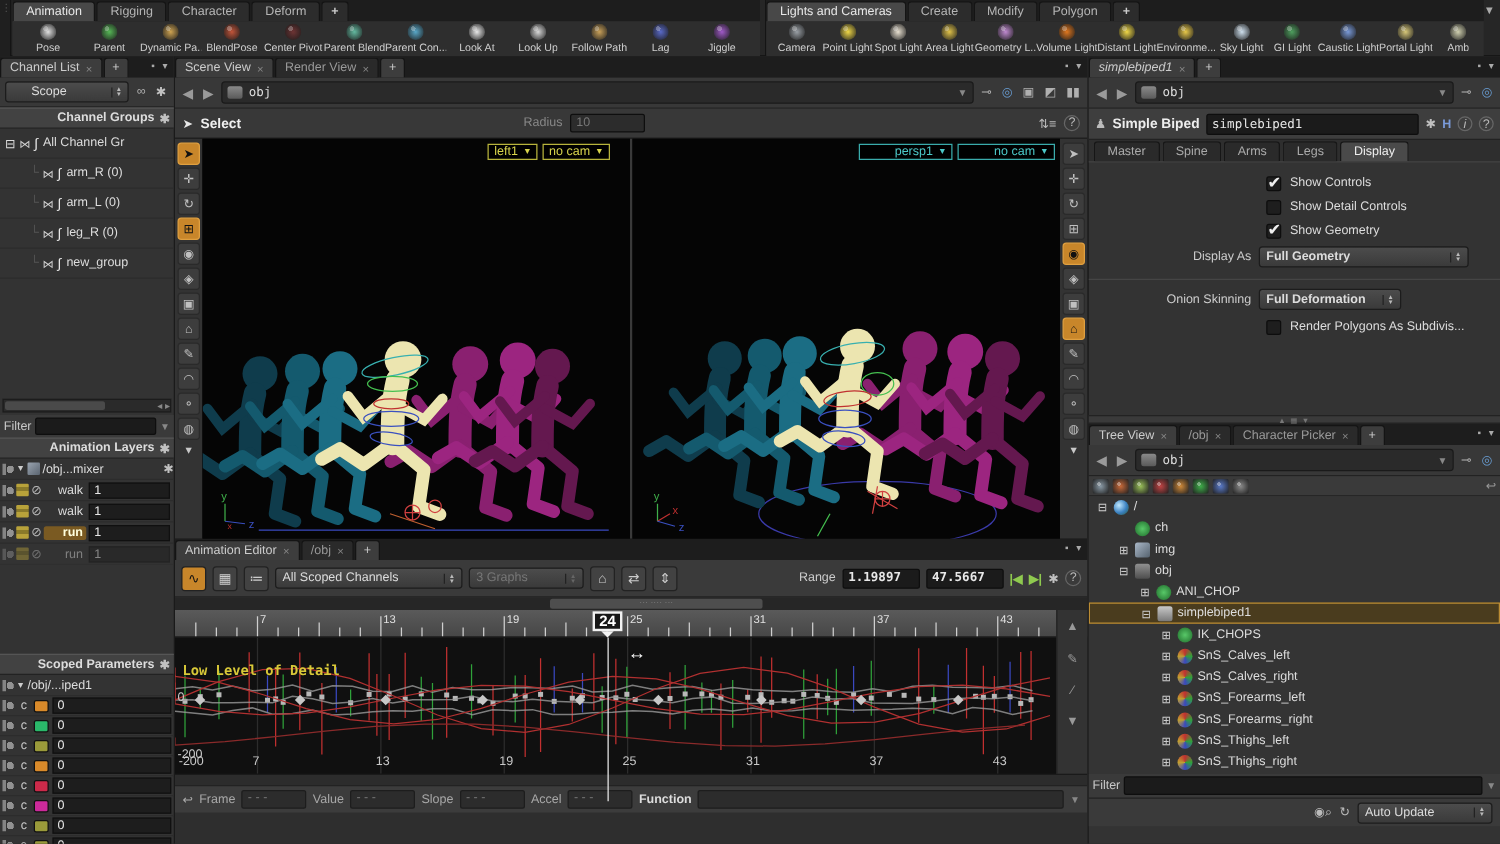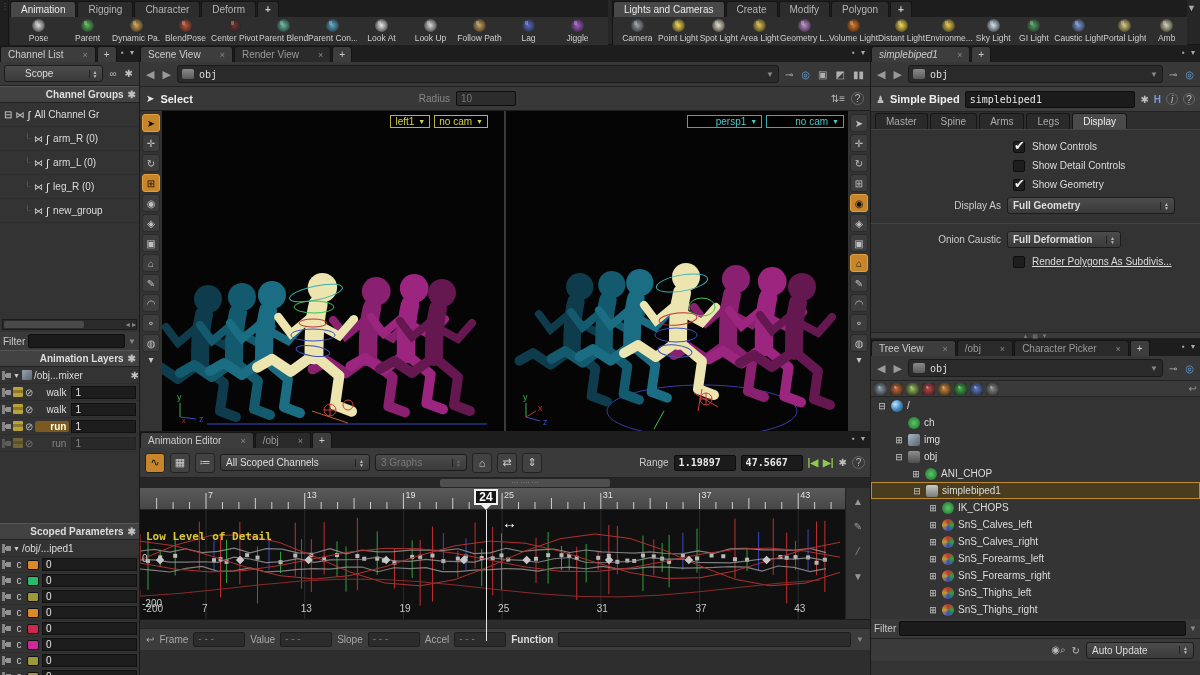--- a/index.html
+++ b/index.html
@@ -18,21 +18,21 @@
   .tab.plus { padding:2px 7px; font-weight:bold; color:#ccc; }
   .toolrow { display:flex; height:28px; background:#2e2e2e; padding-left:4px; }
   .tool { width:49px; display:flex; flex-direction:column; align-items:center; justify-content:center; cursor:default; }
   .ticon { width:13px; height:13px; border-radius:50%; margin-bottom:1px; }
   .tlabel { font-size:8.5px; color:#cfcfcf; white-space:nowrap; overflow:hidden; max-width:49px; }
   .shelfarrow { position:absolute; right:4px; top:3px; color:#aaa; font-size:9px; }
 
   
   .pane { position:absolute; background:#333; }
   .ptabs { display:flex; height:17px; background:#1d1d1d; align-items:flex-end; position:relative; }
-  .ptab { display:flex; gap:19px; padding:2px 7px; background:#3d3d3d; color:#ccc; border:1px solid #141414; border-bottom:none; margin-right:1px; border-radius:3px 3px 0 0; height:16px; white-space:nowrap; align-items:flex-end;}
+  .ptab { display:flex; gap:5px; padding:2px 7px; background:#3d3d3d; color:#ccc; border:1px solid #141414; border-bottom:none; margin-right:1px; border-radius:3px 3px 0 0; height:16px; white-space:nowrap; align-items:flex-end;}
   .ptab .x { color:#888; font-size:9px; }
   .ptab.inactive { background:#2a2a2a; color:#999; }
   .pwin { position:absolute; right:3px; top:3px; color:#aaa; font-size:8px; letter-spacing:2px; }
   .pathbar { display:flex; align-items:center; gap:4px; height:25px; background:#383838; border-bottom:1px solid #222; padding:0 4px; }
   .navarr { color:#9a9a9a; font-size:11px; padding:0 2px; }
   .pathfield { flex:1; display:flex; align-items:center; gap:5px; background:#2a2a2a; border:1px solid #1a1a1a; border-radius:3px; height:18px; padding:0 4px; color:#ddd; }
   .pathfield .dd { margin-left:auto; color:#888; font-size:8px; }
   .nodeicon { width:12px; height:10px; background:linear-gradient(#8a8a8a,#5a5a5a); border-radius:2px; }
   .ibtn { color:#b0b0b0; font-size:10px; padding:0 2px; }
   .gear { color:#c0c0c0; }
@@ -911,30 +911,30 @@
       <div class="dropbtn" style="width:168px;font-weight:bold;">
         <span>Full Geometry</span>
           <span class="spin">
             <span>▲</span>
             <span>▼</span>
           </span>
       </div>
     </div>
     <div class="hdiv"></div>
     <div class="parmlblrow" style="margin-top:6px;">
-      <span class="parmlbl">Onion Caustic</span>
+      <span class="parmlbl">Onion Skinning</span>
       <div class="dropbtn" style="width:114px;font-weight:bold;">
         <span>Full Deformation</span>
           <span class="spin">
             <span>▲</span>
             <span>▼</span>
           </span>
       </div>
     </div>
-    <div class="chkrow" style="padding-left:142px;margin-top:4px;text-decoration:underline;">
+    <div class="chkrow" style="padding-left:142px;margin-top:4px;">
       <span class="chk"></span>
       <span>Render Polygons As Subdivis...</span>
     </div>
     <div style="height:62px;"></div>
     <div class="vsplit">▲ ▦ ▼</div>
 
     <div class="ptabs" id="treetabs">
         <div class="ptab">
           <span>Tree View</span>
           <span class="x">×</span>

